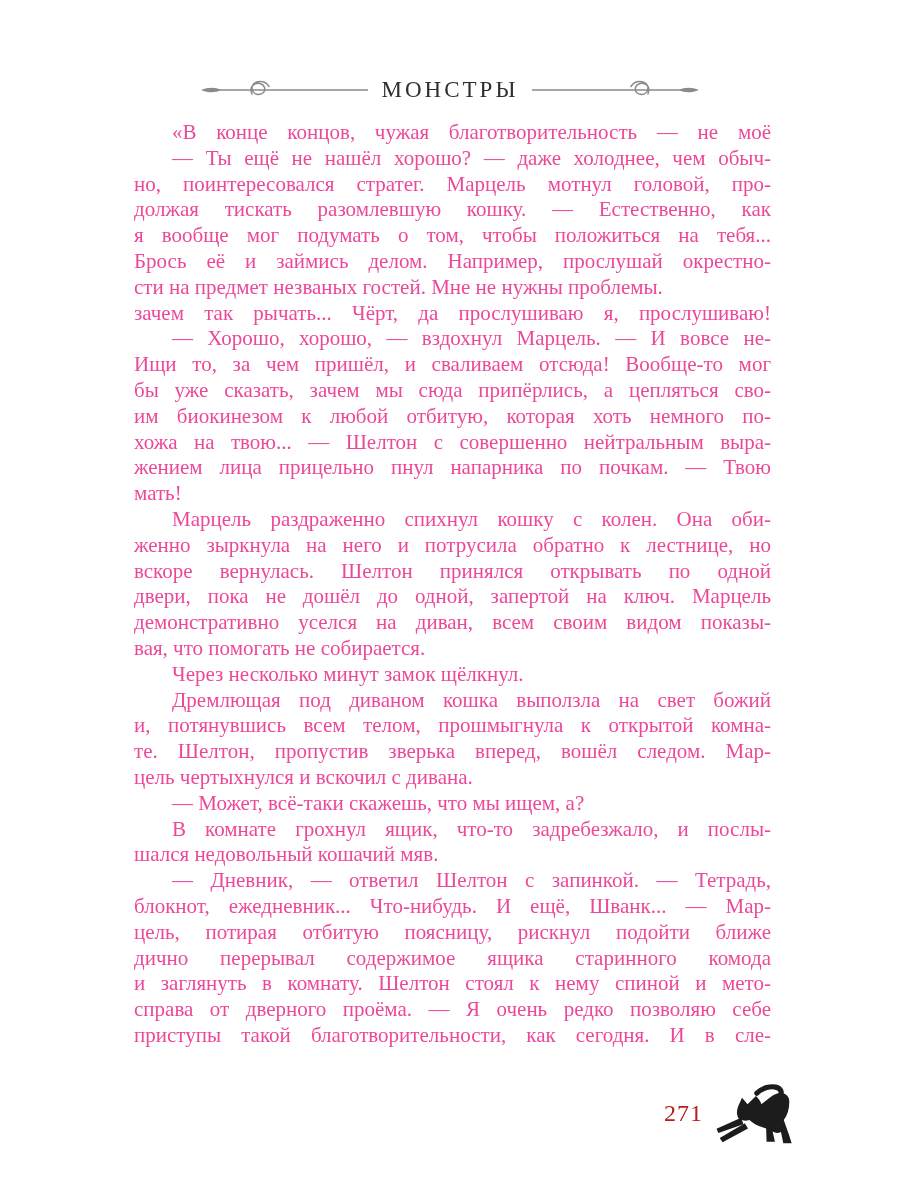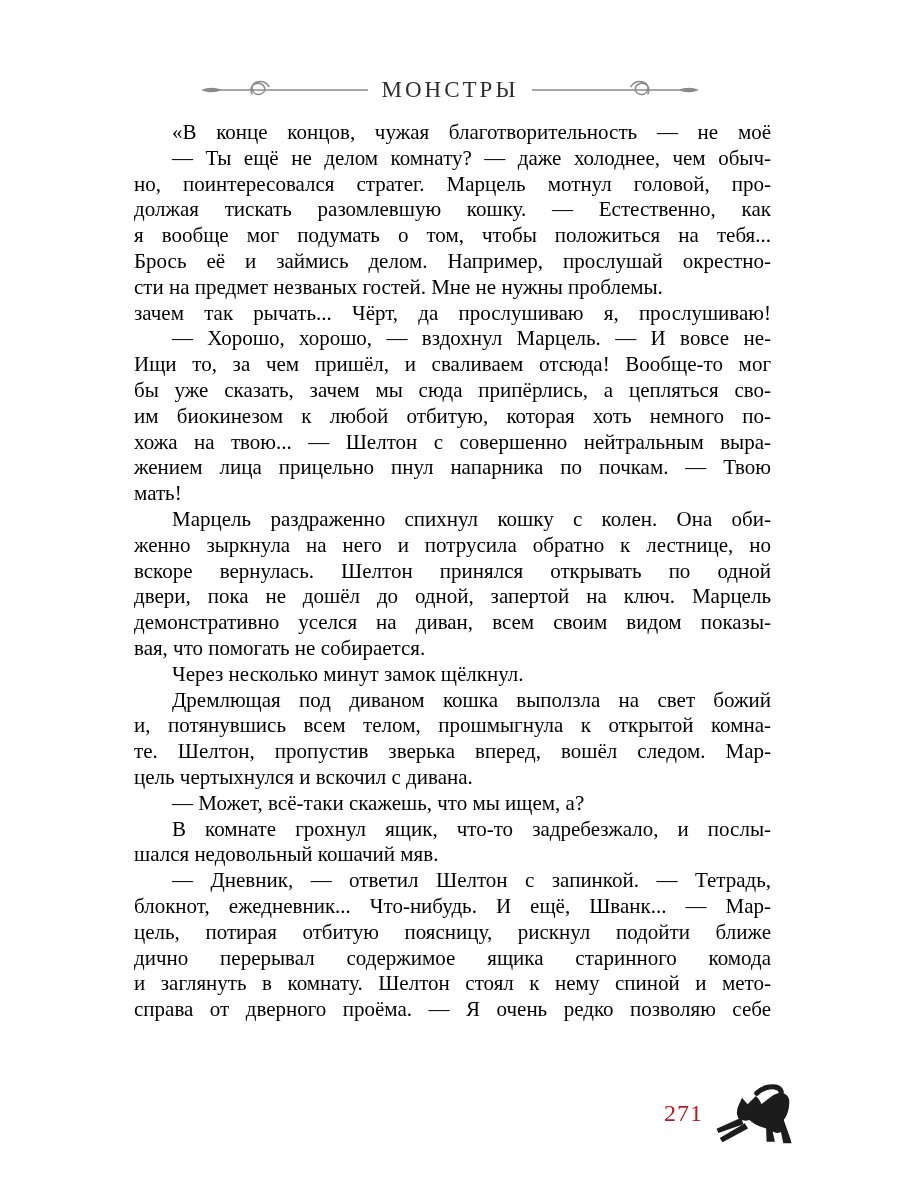--- a/index.html
+++ b/index.html
@@ -26,21 +26,21 @@
   }
   .flourish{width:168px;height:24px;flex:0 0 auto;}
   .flourish.right{transform:scaleX(-1);}
 
   
   .text-block{
     position:absolute;
     left:134px;top:120px;width:637px;
     font-size:21px;
     line-height:25.8px;
-    color:#000000;
+    color:#ec4899;
   }
   .line{
     height:25.8px;
     text-align:justify;
     text-align-last:justify;
     white-space:nowrap;
   }
   .line.first{padding-left:38px;}
   .line.plast{
     text-align:left;
@@ -76,21 +76,21 @@
       <path d="M1,12 C9,8.6 16,9.4 21,12 C16,14.6 9,15.4 1,12 Z" fill="#8a8a8a"></path>
       <path d="M52,16 C47,5 62,2 64.5,9.5 C66.8,17 54,19.5 52.2,11.5 C50.3,3 64,0.5 69,8.5" fill="none" stroke="#8a8a8a" stroke-width="1.5" stroke-linecap="round"></path>
     </svg>
   </div>
 
   <div class="text-block" id="text-block">
       <div>
         <div class="line first">«В конце концов, чужая благотворительность — не моё</div>
       </div>
       <div>
-        <div class="line first">— Ты ещё не делом комнату? — даже холоднее, чем обыч-</div>
+        <div class="line first">— Ты ещё не нашёл хорошо? — даже холоднее, чем обыч-</div>
         <div class="line">но, поинтересовался стратег. Марцель мотнул головой, про-</div>
         <div class="line">должая тискать разомлевшую кошку. — Естественно, как</div>
         <div class="line">я вообще мог подумать о том, чтобы положиться на тебя...</div>
         <div class="line">Брось её и займись делом. Например, прослушай окрестно-</div>
         <div class="line plast">сти на предмет незваных гостей. Мне не нужны проблемы.</div>
       </div>
       <div>
         <div class="line">зачем так рычать... Чёрт, да прослушиваю я, прослушиваю!</div>
         <div class="line first">— Хорошо, хорошо, — вздохнул Марцель. — И вовсе не-</div>
         <div class="line">Ищи то, за чем пришёл, и сваливаем отсюда! Вообще-то мог</div>
@@ -124,20 +124,21 @@
         <div class="line first">В комнате грохнул ящик, что-то задребезжало, и послы-</div>
         <div class="line plast">шался недовольный кошачий мяв.</div>
       </div>
       <div>
         <div class="line first">— Дневник, — ответил Шелтон с запинкой. — Тетрадь,</div>
         <div class="line">блокнот, ежедневник... Что-нибудь. И ещё, Шванк... — Мар-</div>
         <div class="line">цель, потирая отбитую поясницу, рискнул подойти ближе</div>
         <div class="line">дично перерывал содержимое ящика старинного комода</div>
         <div class="line">и заглянуть в комнату. Шелтон стоял к нему спиной и мето-</div>
         <div class="line">справа от дверного проёма. — Я очень редко позволяю себе</div>
+        <div class="line">приступы такой благотворительности, как сегодня. И в сле-</div>
       </div>
     </div>
 
   <div class="footer">
     <div class="page-number">271</div>
     <svg class="cat" viewBox="0 -5 88 69" xmlns="http://www.w3.org/2000/svg">
 
       <path d="M70,12 C79,0 59,-5 46,7" fill="none" stroke="#1c1c1c" stroke-width="5.6" stroke-linecap="round"></path>
 
       <path d="M26,34 Q23,28 26,21 L30,12 L36,19 L45,10 Q50,15 51,19

